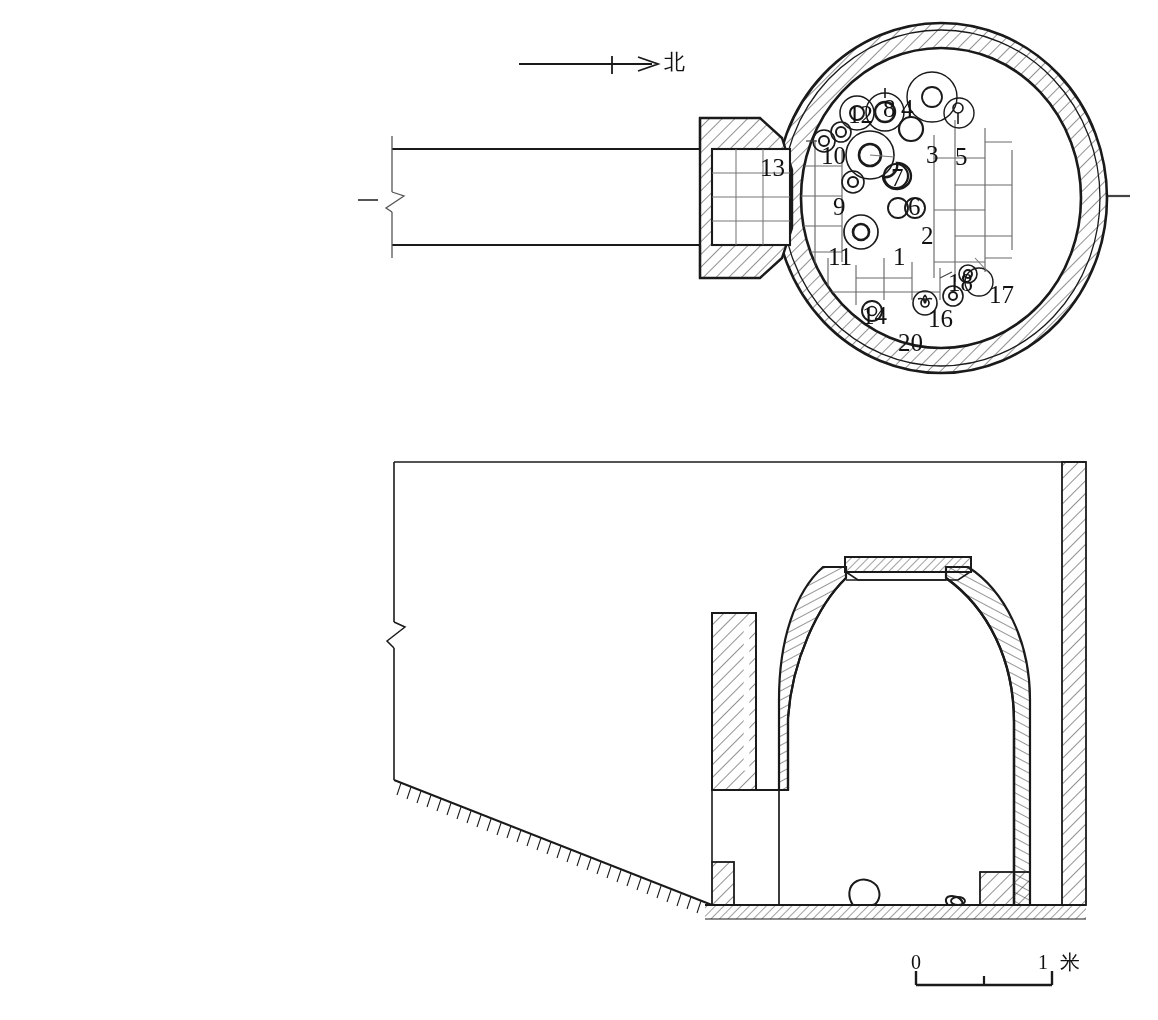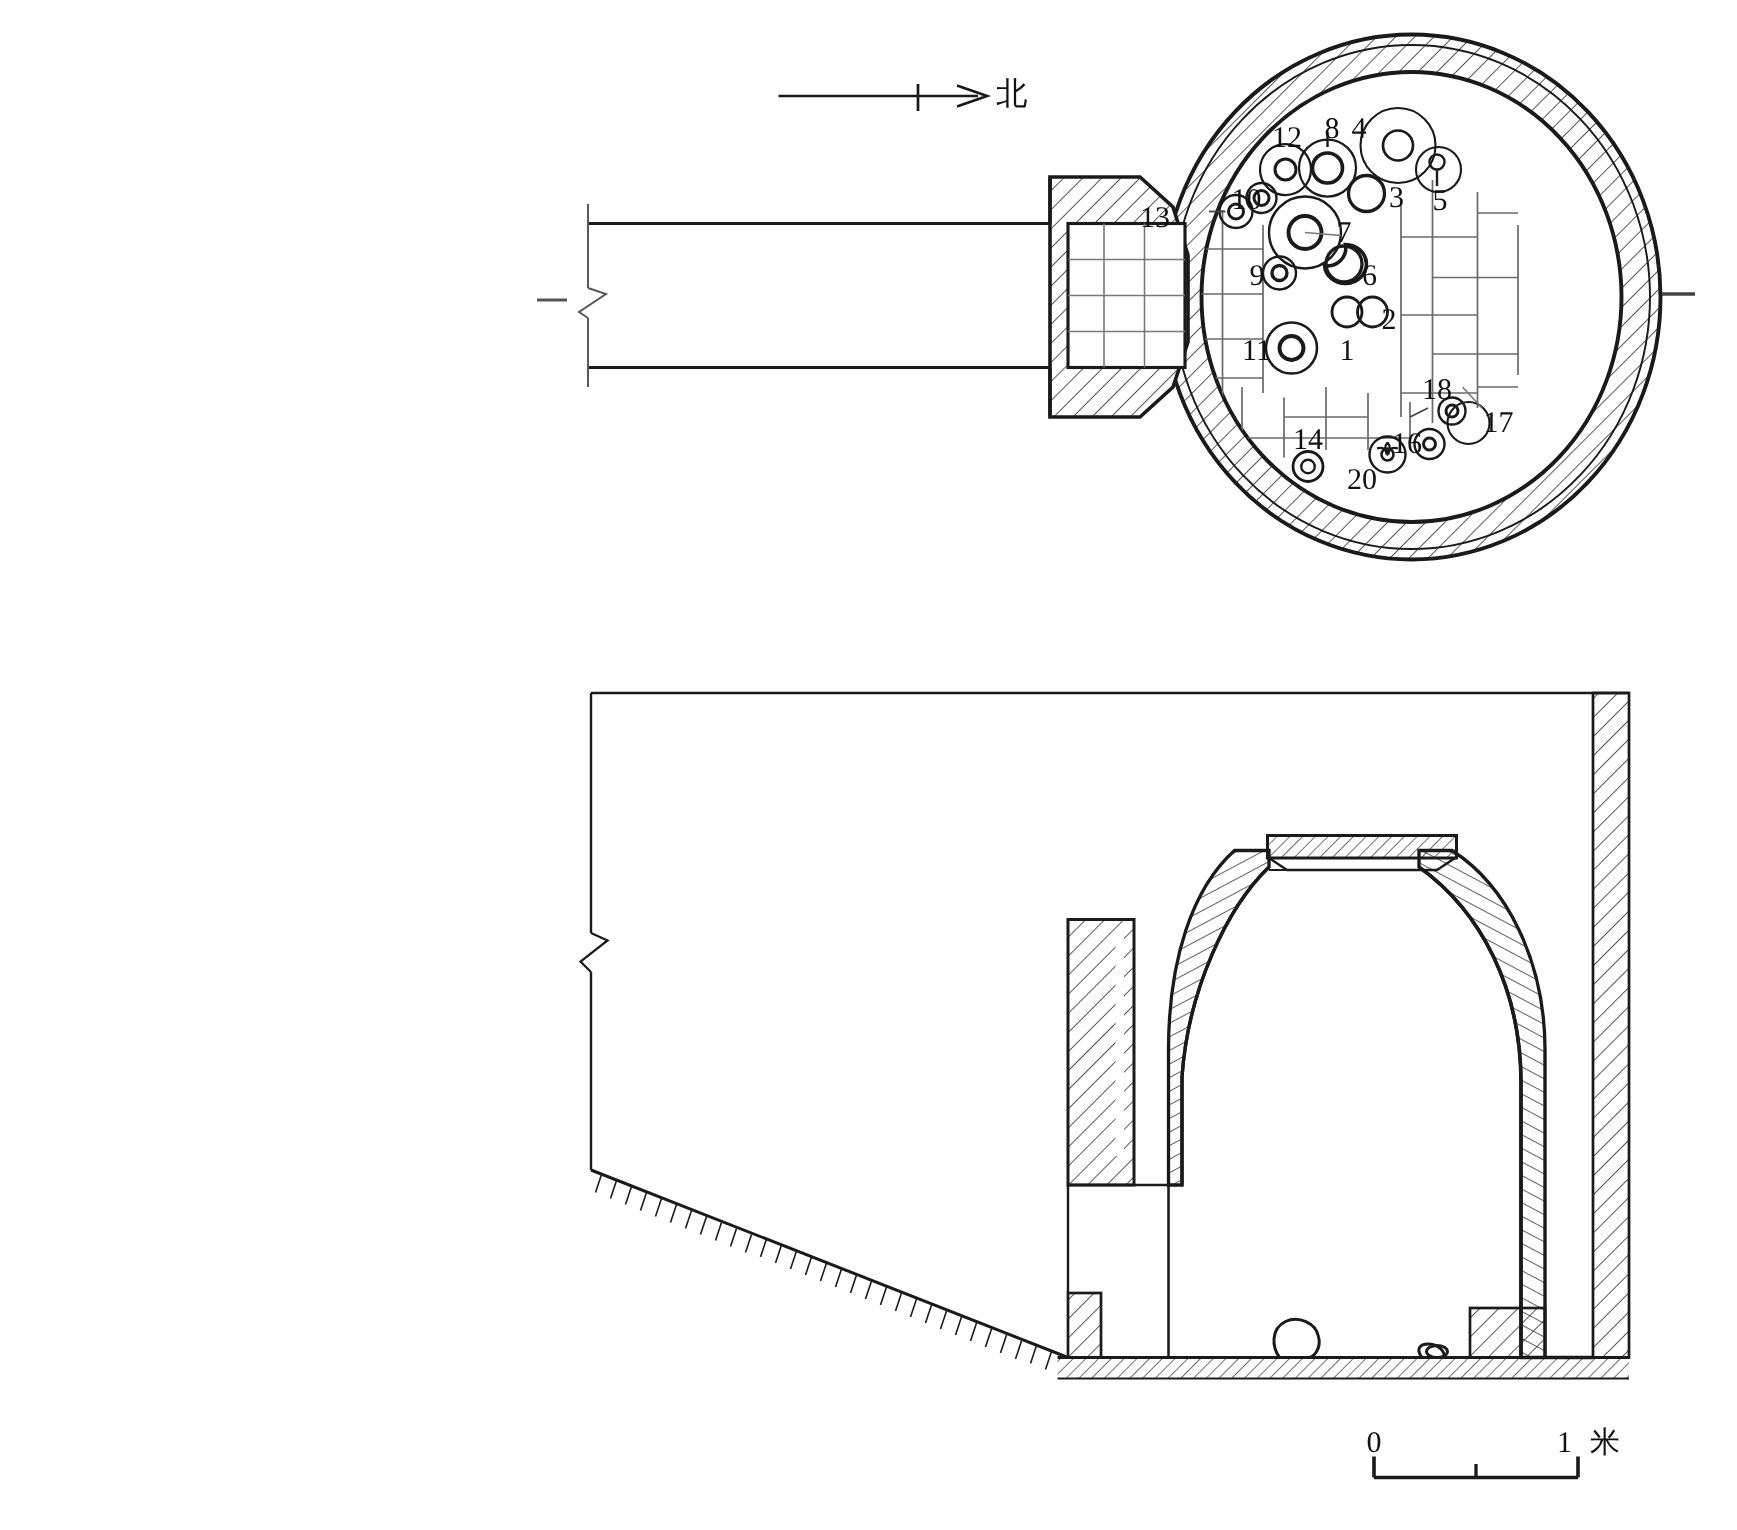--- a/index.html
+++ b/index.html
@@ -47,21 +47,21 @@
   .lbl {
     position: absolute;
     font-family: "Liberation Serif", "DejaVu Serif", serif;
     font-size: 19px;
     color: #111;
     white-space: nowrap;
     line-height: 1;
     user-select: none;
   }
   .lbl.cn { font-size: 19px; }
-  .num { font-size: 20px; }
+  .num { font-size: 25px; margin-top: 20px; }
   #north-label {
     position: absolute;
     left: 664px;
     top: 52px;
     font-size: 21px;
   }
   #scale-zero   { position: absolute; left: 911px; top: 952px; font-size: 20px; }
   #scale-one    { position: absolute; left: 1038px; top: 952px; font-size: 20px; }
   #scale-unit   { position: absolute; left: 1060px; top: 952px; font-size: 20px; }
 </style>
@@ -395,21 +395,21 @@
       <div class="lbl num" style="position: absolute; left: 891px; top: 145px;">7</div>
       <div class="lbl num" style="position: absolute; left: 883px; top: 76px;">8</div>
       <div class="lbl num" style="position: absolute; left: 833px; top: 174px;">9</div>
       <div class="lbl num" style="position: absolute; left: 821px; top: 123px;">10</div>
       <div class="lbl num" style="position: absolute; left: 828px; top: 224px;">11</div>
       <div class="lbl num" style="position: absolute; left: 848px; top: 82px;">12</div>
       <div class="lbl num" style="position: absolute; left: 760px; top: 135px;">13</div>
       <div class="lbl num" style="position: absolute; left: 862px; top: 283px;">14</div>
       <div class="lbl num" style="position: absolute; left: 898px; top: 310px;">20</div>
       <div class="lbl num" style="position: absolute; left: 928px; top: 286px;">16</div>
-      <div class="lbl num" style="position: absolute; left: 989px; top: 272px;">17</div>
+      <div class="lbl num" style="position: absolute; left: 989px; top: 262px;">17</div>
       <div class="lbl num" style="position: absolute; left: 948px; top: 250px;">18</div>
     </div>
 
   <div id="scale-zero" class="lbl">0</div>
   <div id="scale-one" class="lbl">1</div>
   <div id="scale-unit" class="lbl cn">米</div>
 
 </div>
 
 </body></html>

